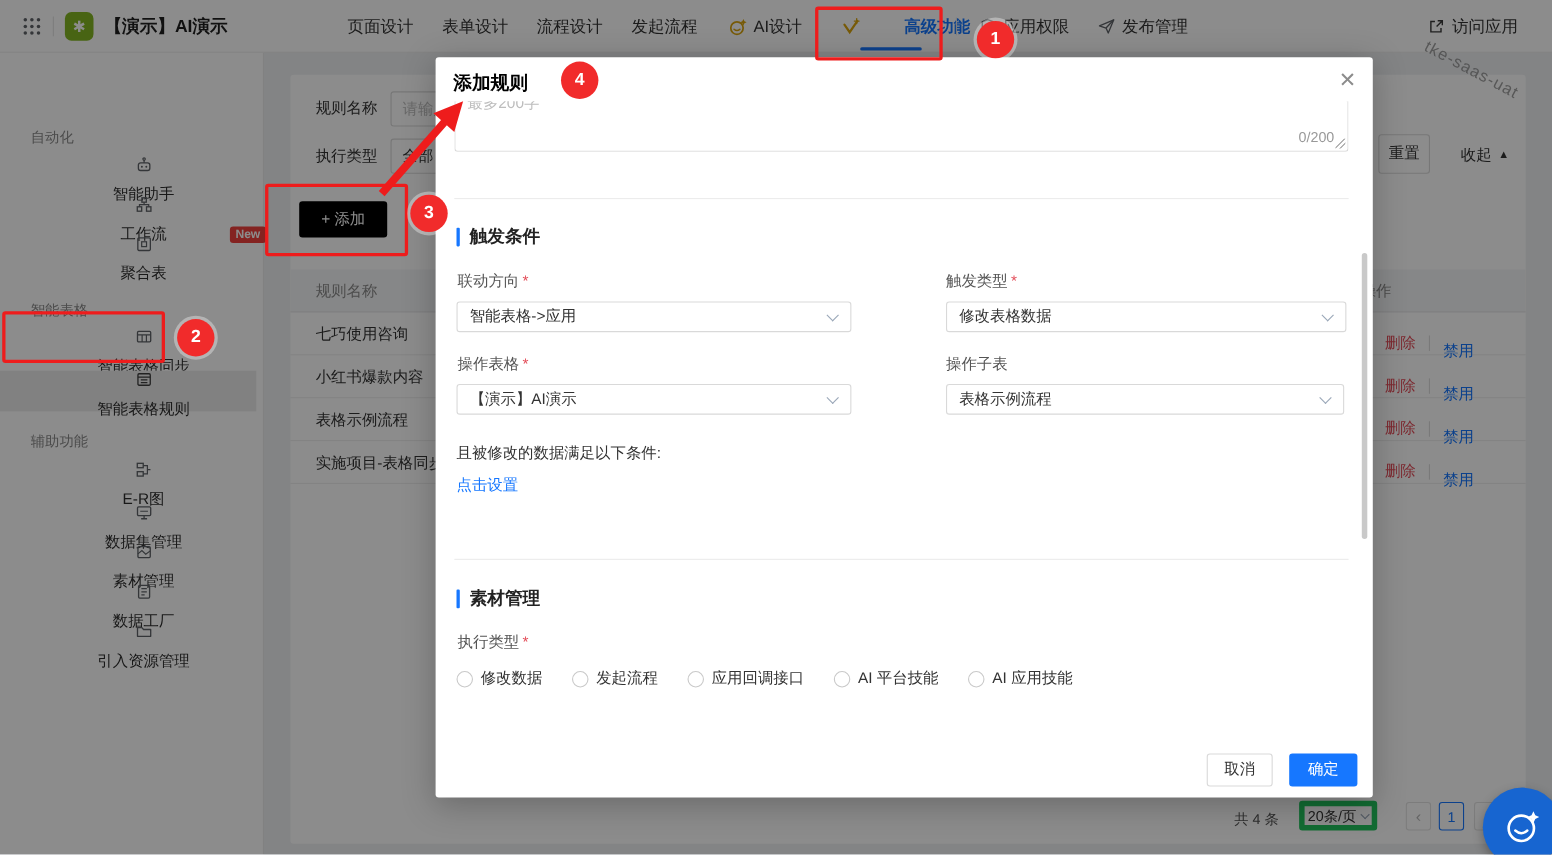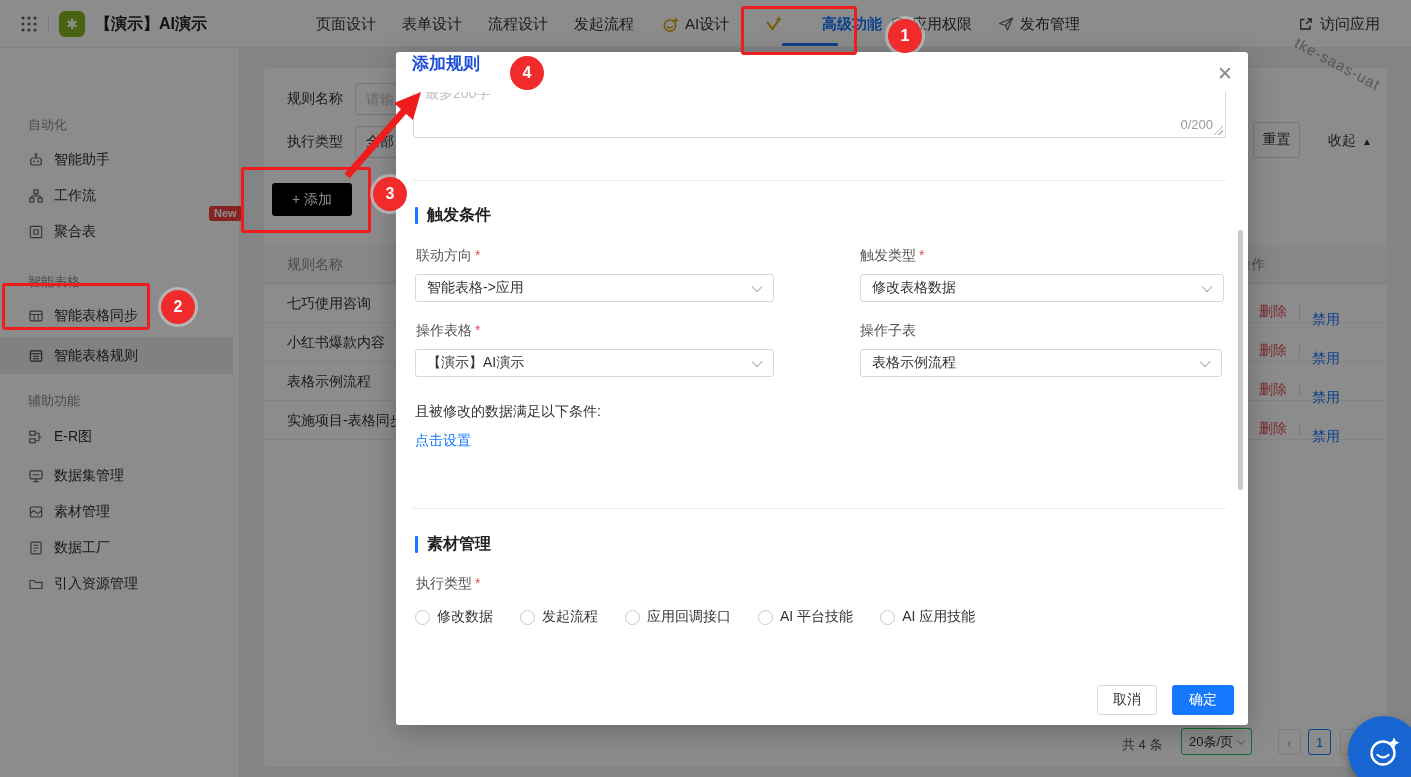--- a/index.html
+++ b/index.html
@@ -15,21 +15,21 @@
   .app-icon { width:26px; height:26px; border-radius:6px; background:#84b723; color:#fff; display:flex; align-items:center; justify-content:center; font-size:14px; }
   .app-title { font-size:16px; font-weight:bold; color:#1f1f1f; }
   .nav-item { position:absolute; top:0; height:48px; display:flex; align-items:center; gap:6px; font-size:15px; color:#333; cursor:pointer;margin-left:12px; }
   .nav-item.active { color:#1677ff; font-weight:bold;gap:40px; }
   .nav-underline { position:absolute; left:782px; top:43px; width:56px; height:3px; background:#1677ff; border-radius:2px; }
   .nav-sep { position:absolute; left:869px; top:16px; width:1px; height:16px; background:#e3e3e3; }
 
   
   .sidebar { position:absolute; left:0; top:48px; width:240px; height:729px; background:#fff; border-right:1px solid #ececec; z-index:1; }
   .side-label { position:absolute; left:28px; font-size:13px; color:#8a8a8a; }
-  .side-item { position:absolute; left:0; width:233px; height:36px; display:flex; align-items:center; gap:10px; padding-left:28px; font-size:14px; color:#2f2f2f; cursor:pointer; }
+  .side-item { position:absolute; left:0; width:233px; height:36px; display:flex; align-items:center; gap:10px; padding-left:28px; font-size:14px; color:#2f2f2f; cursor:pointer;flex-direction:column; }
   .side-item.active { background:#ebebeb; }
   .side-item svg { flex:0 0 auto; }
   .badge-new { position:absolute; left:209px; top:158px; background:#f1403c; color:#fff; font-size:11px; font-weight:bold; padding:1px 5px; border-radius:3px; line-height:13px; }
 
   
   .card { position:absolute; left:264px; top:68px; width:1123px; height:699px; background:#fff; border-radius:3px; z-index:1; }
   .flabel { position:absolute; font-size:14px; color:#333; }
   .finput { position:absolute; border:1px solid #d9d9d9; border-radius:3px; background:#fff; font-size:14px; color:#333; padding:0 10px; }
   .finput::placeholder { color:#bfbfbf; }
   .btn-reset { position:absolute; left:989px; top:54px; width:47px; height:36px; border:1px solid #d9d9d9; border-radius:3px; background:#fff; font-size:14px; color:#333; cursor:pointer; }
@@ -39,37 +39,37 @@
   .tbl-header { position:absolute; left:0; top:177px; width:1123px; height:39px; background:#f5f6f7; border-bottom:1px solid #e8e8e8; }
   .tbl-header .hname { position:absolute; left:23px; top:11px; font-size:14px; color:#8a8a8a; }
   .tbl-header .hop { position:absolute; left:973px; top:11px; font-size:14px; color:#8a8a8a; }
   .tbl-row { position:absolute; left:0; width:1123px; height:39px; border-bottom:1px solid #efefef; }
   .tbl-row .rname { position:absolute; left:23px; top:11px; font-size:14px; color:#333; }
   .row-actions { position:absolute; left:982px; top:11px; display:flex; align-items:center; gap:12px; font-size:14px; }
   .vsep { width:1px; height:14px; background:#dcdcdc; }
   .lnk-del { color:#e34d59; cursor:pointer; }
   .lnk-dis { color:#1677ff; cursor:pointer;margin-top:16px; }
   .pg-total { position:absolute; left:858px; top:668px; font-size:13px; color:#555; }
-  .pg-size { position:absolute; left:917px; top:660px; width:71px; height:27px; border:1px solid #22c55e; border-radius:3px; display:flex; align-items:center; justify-content:center; gap:5px; font-size:13px; color:#333; cursor:pointer; }
+  .pg-size { position:absolute; left:917px; top:660px; width:71px; height:27px; border:5px solid #22c55e; border-radius:3px; display:flex; align-items:center; justify-content:center; gap:5px; font-size:13px; color:#333; cursor:pointer; }
   .pg-btn { position:absolute; top:661px; width:23px; height:26px; border:1px solid #e2e2e2; border-radius:3px; background:#fff; color:#b8b8b8; font-size:15px; display:flex; align-items:center; justify-content:center; cursor:pointer; }
   .pg-btn.cur { border-color:#1677ff; color:#1677ff; font-size:13px; }
   .chev { width:8px; height:8px; border-right:1.4px solid #9aa7b8; border-bottom:1.4px solid #9aa7b8; transform:rotate(45deg) translate(-1px,-1px); }
   .chev.sm { width:6px; height:6px; }
 
   .watermark { position:absolute; left:1300px; top:34px; font-size:15px; color:#8f8f8f; transform:rotate(28deg); transform-origin:left top; letter-spacing:1px; z-index:2; opacity:.85; }
 
   
   .dim { position:absolute; inset:0; background:rgba(0,0,0,.45); z-index:10; }
 
   
   .chat-fab { position:absolute; left:1348px; top:716px; width:72px; height:72px; border-radius:50%; background:#1765d0; z-index:15; display:flex; align-items:center; justify-content:center; cursor:pointer; box-shadow:0 4px 10px rgba(0,0,0,.3); }
 
   
   .modal { position:absolute; left:396px; top:52px; width:852px; height:673px; background:#fff; border-radius:3px; z-index:20; box-shadow:0 6px 30px rgba(0,0,0,.25); }
-  .m-title { position:absolute; left:16px; top:0; font-size:17px; font-weight:600; color:#1d4ed8; }
+  .m-title { position:absolute; left:16px; top:12px; font-size:17px; font-weight:600; color:#000000; }
   .m-close { position:absolute; left:816px; top:8px; width:26px; height:26px; font-size:19px; color:#8c8c8c; display:flex; align-items:center; justify-content:center; cursor:pointer; }
   .m-textarea { position:absolute; left:17px; top:40px; width:813px; height:46px; border-left:1px solid #d9d9d9; border-right:1px solid #d9d9d9; border-bottom:1px solid #d9d9d9; border-radius:0 0 3px 3px; overflow:hidden; }
   .m-placeholder { position:absolute; left:11px; top:-7px; font-size:14px; color:#bdbdbd; }
   .m-counter { position:absolute; right:12px; bottom:5px; font-size:13px; color:#999; }
   .m-resize { position:absolute; right:2px; bottom:2px; width:9px; height:9px; background:
       linear-gradient(135deg, transparent 45%, #b5b5b5 45% 55%, transparent 55% 70%, #b5b5b5 70% 80%, transparent 80%); }
   .m-div { position:absolute; left:17px; width:813px; height:1px; background:#ececec; }
   .sec-bar { position:absolute; width:3px; height:17px; background:#1677ff; border-radius:1px; }
   .sec-title { position:absolute; font-size:16px; font-weight:bold; color:#222; }
   .m-label { position:absolute; font-size:14px; color:#555; }

